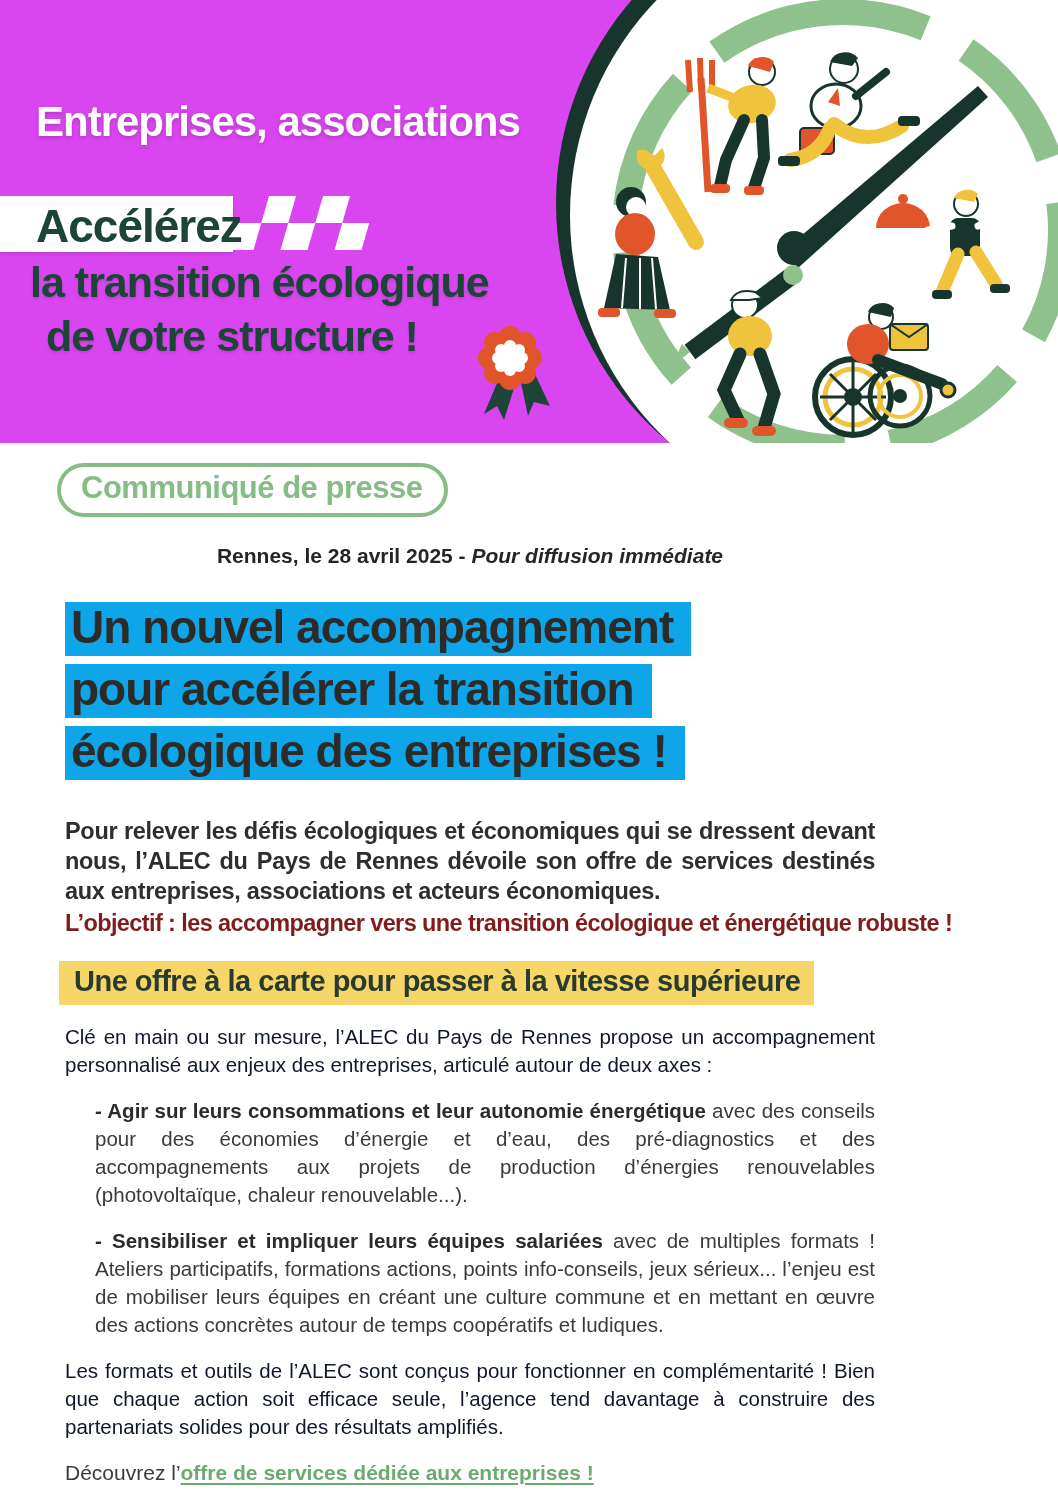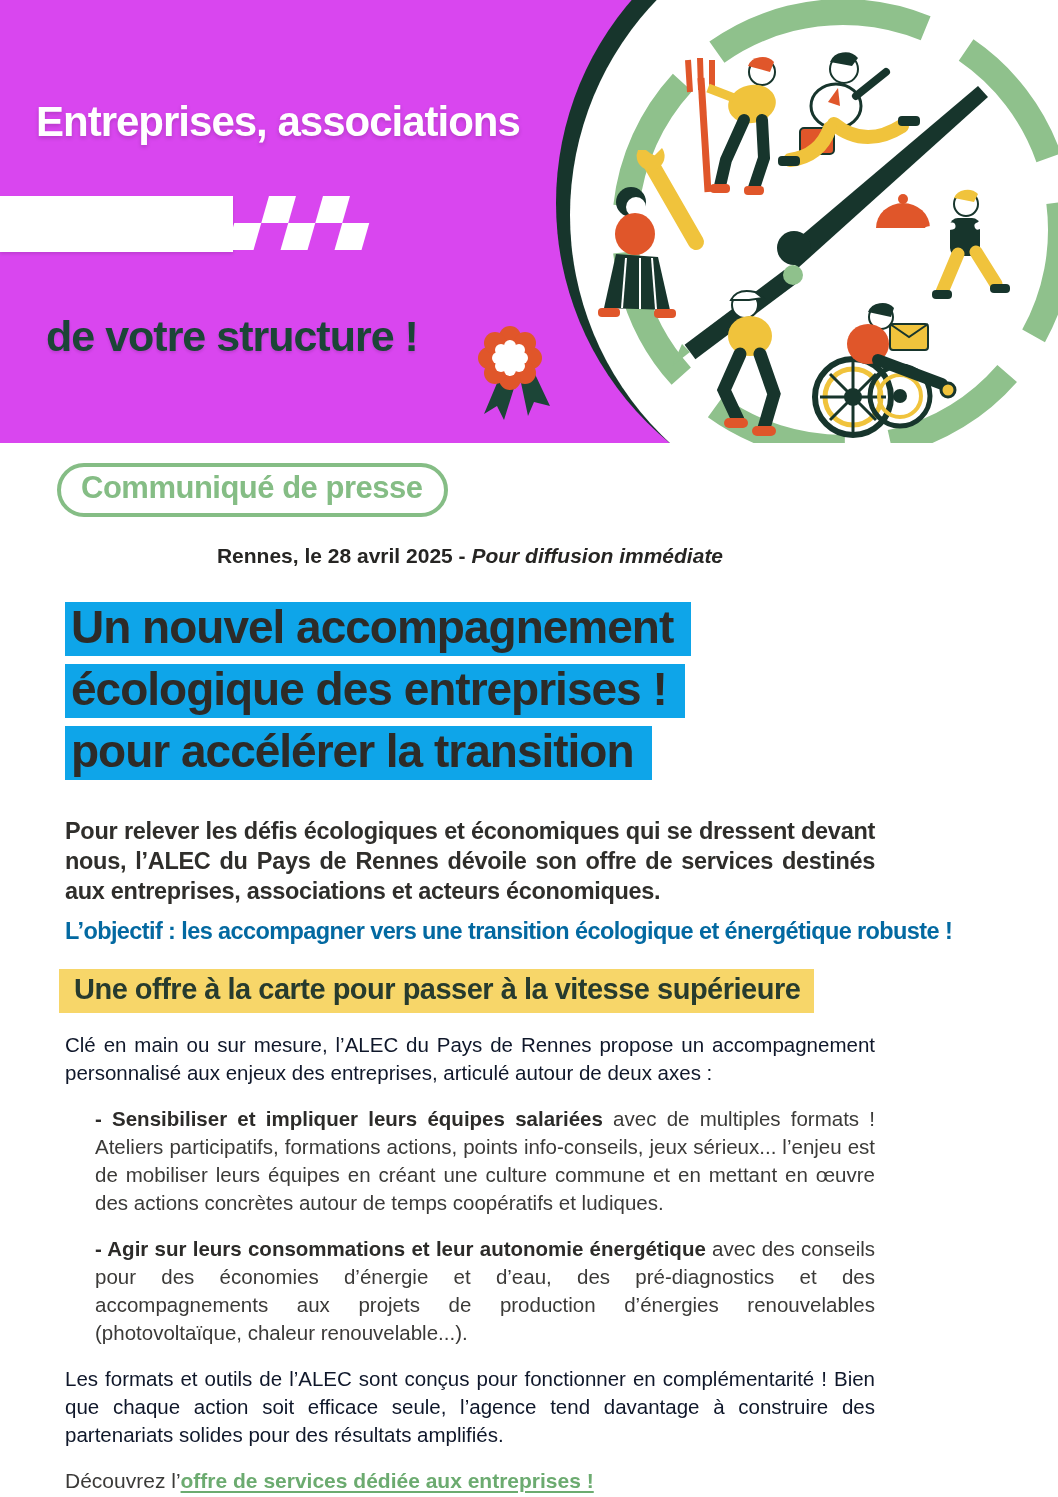--- a/index.html
+++ b/index.html
@@ -27,21 +27,21 @@
   .inner{padding:0 61px 0 65px;}
   .pill{display:inline-block;margin:20px 0 0 -8px;border:4px solid #85bd85;border-radius:30px;
     padding:3px 22px 7px 20px;color:#85bd85;font-size:31px;font-weight:700;letter-spacing:-0.5px;}
   .dateline{margin-top:27px;font-size:21px;font-weight:700;color:#262523;text-align:center;}
   .dateline .it{font-style:italic;}
   .headline{margin-top:34px;line-height:52px;}
   .hl-line{display:inline-block;background:#0ea5e9;color:#2d2b28;font-size:46px;font-weight:700;
     letter-spacing:-1px;line-height:49px;padding:1px 18px 4px 6px;white-space:nowrap;}
   .intro-bold{margin-top:28px;font-size:23.5px;line-height:30px;font-weight:700;color:#2f2e2b;
     text-align:justify;letter-spacing:-0.3px;}
-  .objective{margin-top:12px;font-size:23.5px;font-weight:700;color:#0369a1;letter-spacing:-0.6px;white-space:nowrap;}
+  .objective{margin-top:4px;font-size:23.5px;font-weight:700;color:#7f1d1d;letter-spacing:-0.6px;white-space:nowrap;}
   .section-head{margin:24px 0 0 -6px;}
   .sh-inner{display:inline-block;background:#f7d669;color:#273b2e;font-size:29px;font-weight:700;
     letter-spacing:-0.5px;padding:4px 14px 7px 15px;white-space:nowrap;}
   p{margin:0;}
   .body-p{margin-top:18px;font-size:20.5px;line-height:28px;color:#0f172a;text-align:justify;}
   .bullet{margin:18px 0 0 30px;font-size:20.5px;line-height:28px;color:#3b3a38;text-align:justify;}
   .bullet b{color:#2c2b29;}
   .discover{margin-top:20px;font-size:21px;color:#3b3a38;}
   .discover a{color:#6cab70;font-weight:700;text-decoration:underline;text-underline-offset:3px;cursor:pointer;text-align:right;}
 </style>
@@ -159,20 +159,22 @@
       <div class="band"></div>
       <svg class="checkers" viewBox="0 0 140 60" aria-hidden="true">
         <g transform="skewX(-16)" fill="#ffffff">
           <rect x="36" y="0" width="27" height="27"></rect>
             <rect x="90" y="0" width="27" height="27"></rect>
           <rect x="9" y="27" width="27" height="27"></rect>
             <rect x="63" y="27" width="27" height="27"></rect>
           <rect x="117" y="27" width="27" height="27"></rect>
         </g>
       </svg>
+      <div class="accelerez">Accélérez</div>
+      <div class="hero-l2">la transition écologique</div>
       <div class="hero-l3">de votre structure !</div>
     </div>
 
     <svg class="rosette" viewBox="0 0 84 112" aria-hidden="true">
       <path d="M30,58 L44,70 L34,102 L27,88 L14,96 Z" fill="#1c4537"></path>
       <path d="M50,60 L64,54 L80,88 L64,84 L58,98 Z" fill="#1c4537"></path>
       <g fill="#e0562a">
         <circle cx="40" cy="40" r="21"></circle>
         <circle cx="40" cy="19" r="11"></circle>
           <circle cx="55" cy="25" r="11"></circle>
@@ -203,37 +205,37 @@
       <div class="pill">
         <span>Communiqué de presse</span>
       </div>
 
       <div class="dateline">
         <span>Rennes, le 28 avril 2025 - </span><span class="it">Pour diffusion immédiate</span>
       </div>
 
       <div class="headline">
         <div><span class="hl-line">Un nouvel accompagnement</span></div>
+        <div><span class="hl-line">pour accélérer la transition</span></div>
         <div><span class="hl-line">écologique des entreprises !</span></div>
-        <div><span class="hl-line">pour accélérer la transition</span></div>
       </div>
 
       <p class="intro-bold">Pour relever les défis écologiques et économiques qui se dressent devant nous, l’ALEC du Pays de Rennes dévoile son offre de services destinés aux entreprises, associations et acteurs économiques.</p>
 
       <p class="objective">L’objectif : les accompagner vers une transition écologique et énergétique robuste !</p>
 
       <div class="section-head">
         <span class="sh-inner">Une offre à la carte pour passer à la vitesse supérieure</span>
       </div>
 
       <p class="body-p">Clé en main ou sur mesure, l’ALEC du Pays de Rennes propose un accompagnement personnalisé aux enjeux des entreprises, articulé autour de deux axes :</p>
 
+      <p class="bullet"><b>- Agir sur leurs consommations et leur autonomie énergétique</b><span> avec des conseils pour des économies d’énergie et d’eau, des pré-diagnostics et des accompagnements aux projets de production d’énergies renouvelables (photovoltaïque, chaleur renouvelable...).</span></p>
+
       <p class="bullet"><b>- Sensibiliser et impliquer leurs équipes salariées</b><span> avec de multiples formats ! Ateliers participatifs, formations actions, points info-conseils, jeux sérieux... l’enjeu est de mobiliser leurs équipes en créant une culture commune et en mettant en œuvre des actions concrètes autour de temps coopératifs et ludiques.</span></p>
-
-      <p class="bullet"><b>- Agir sur leurs consommations et leur autonomie énergétique</b><span> avec des conseils pour des économies d’énergie et d’eau, des pré-diagnostics et des accompagnements aux projets de production d’énergies renouvelables (photovoltaïque, chaleur renouvelable...).</span></p>
 
       <p class="body-p">Les formats et outils de l’ALEC sont conçus pour fonctionner en complémentarité ! Bien que chaque action soit efficace seule, l’agence tend davantage à construire des partenariats solides pour des résultats amplifiés.</p>
 
       <p class="discover"><span>Découvrez l’</span><a>offre de services dédiée aux entreprises !</a></p>
 
     </div>
   </div>
 </div>
 
 </body></html>

